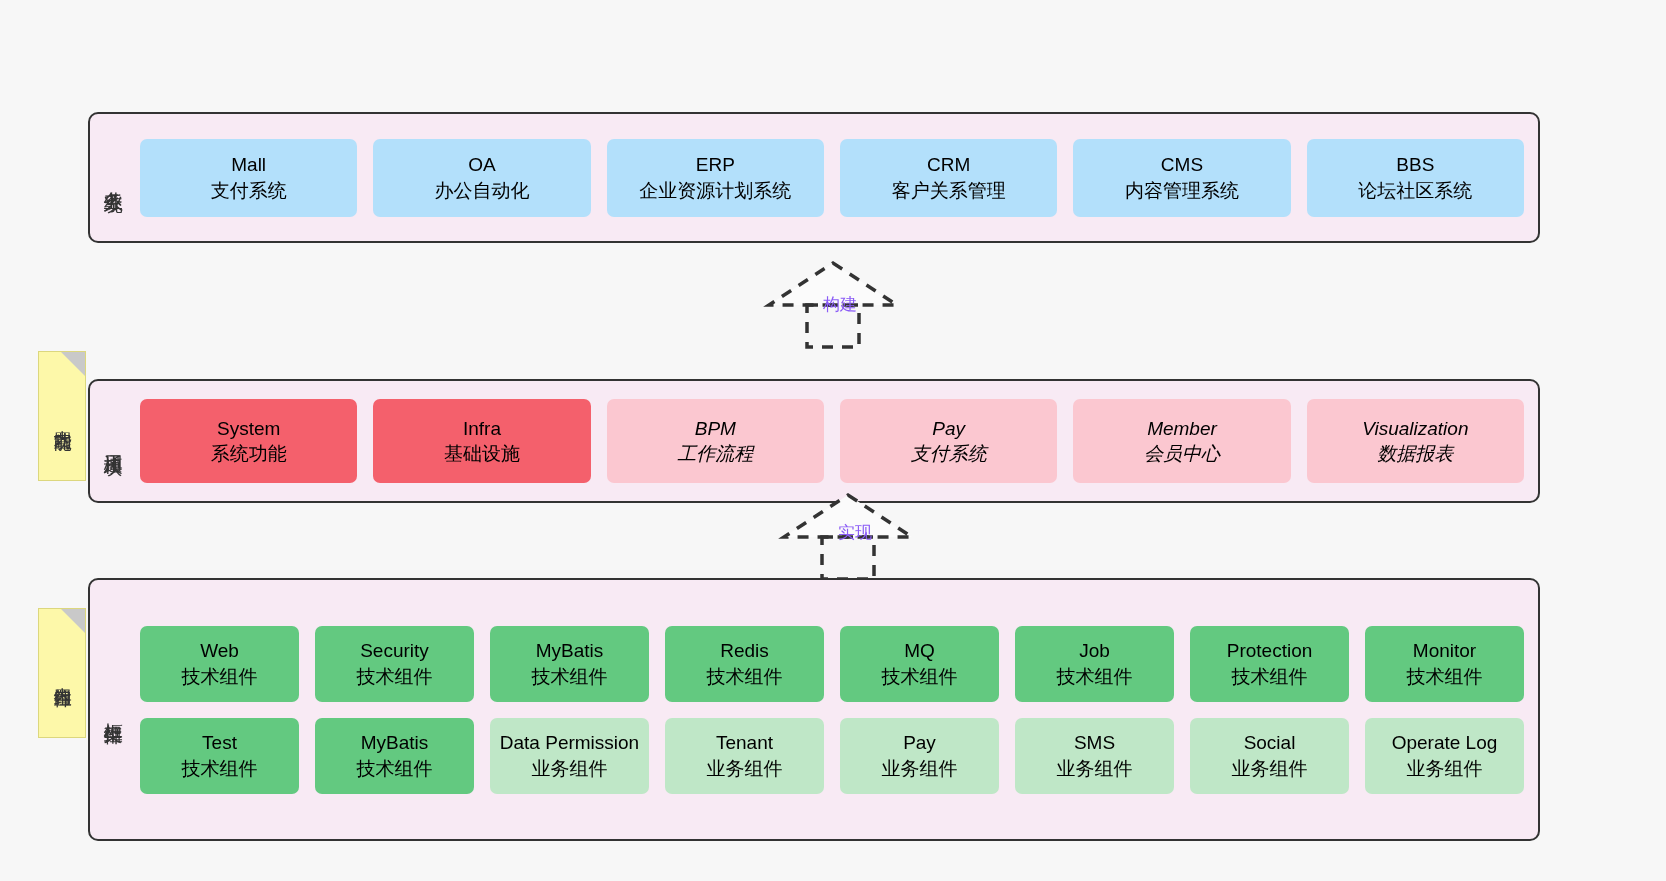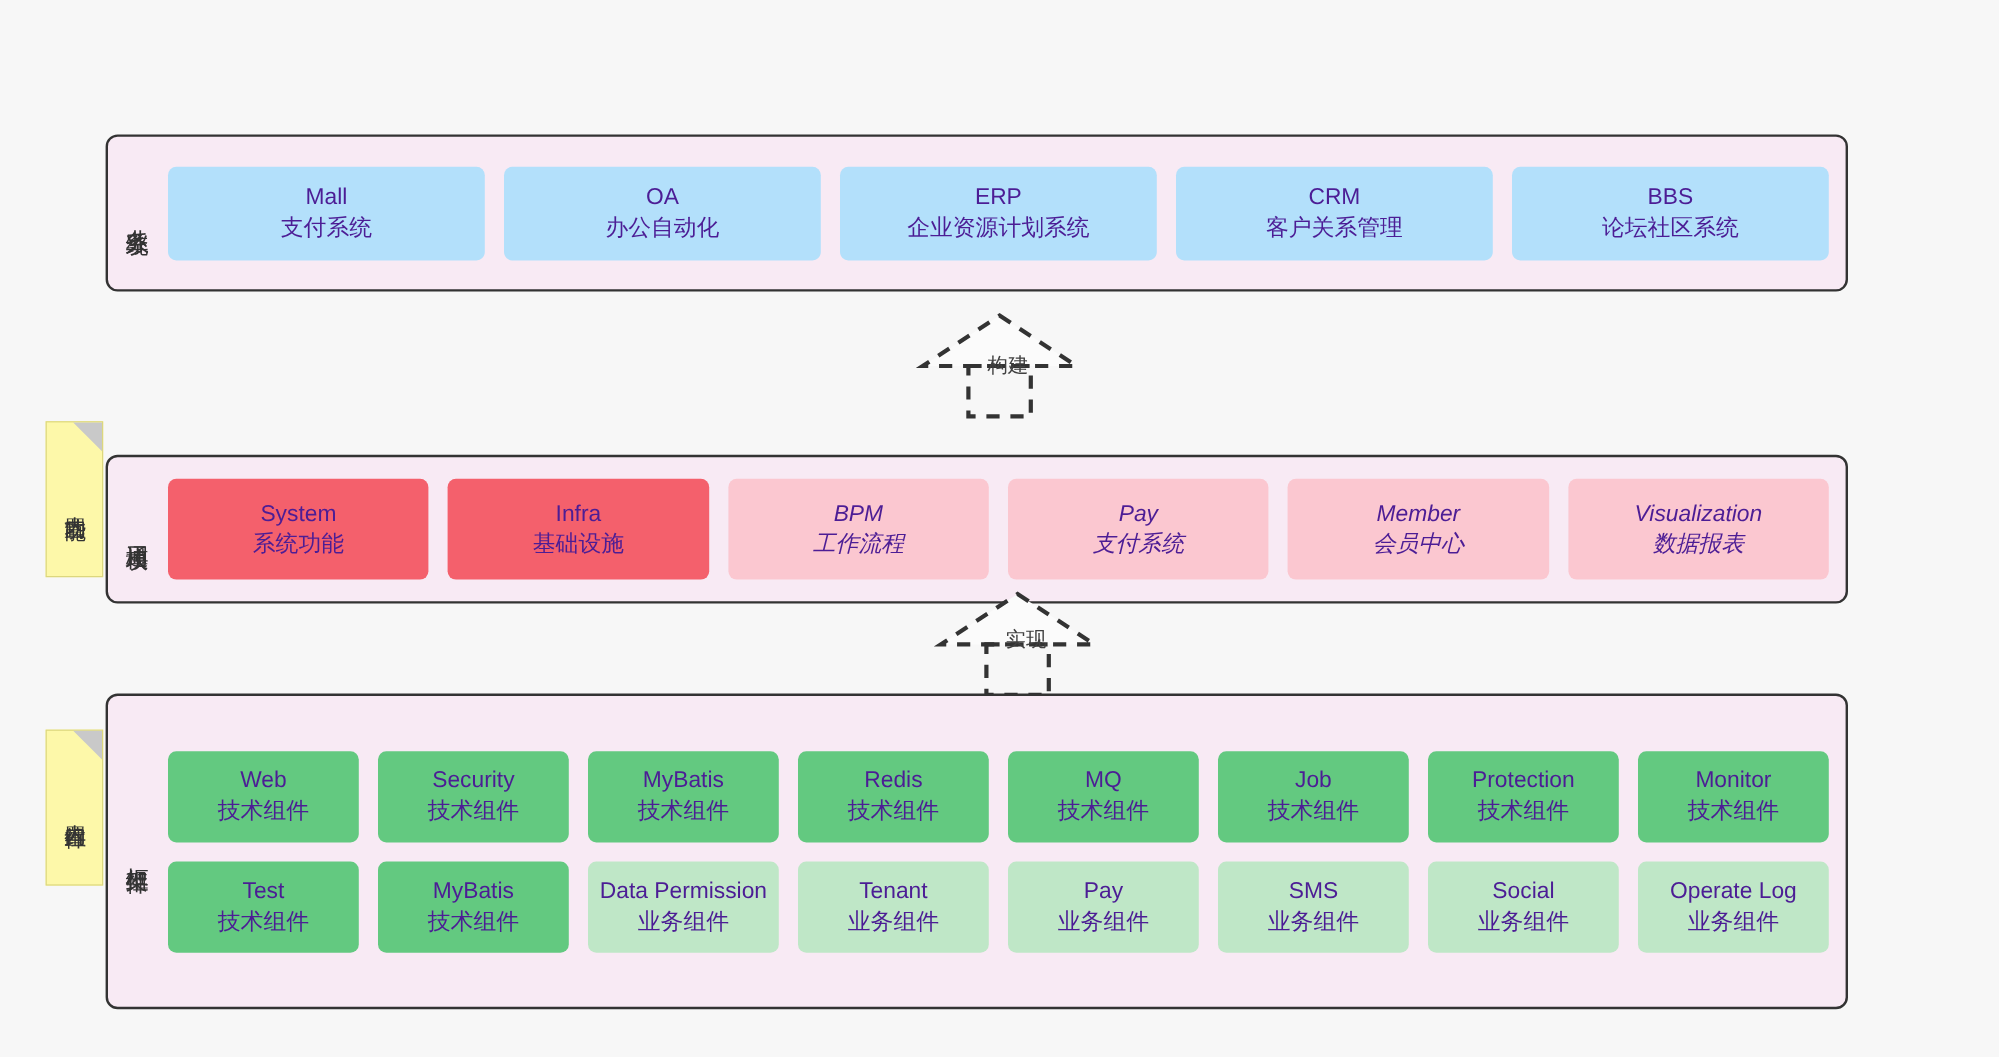--- a/index.html
+++ b/index.html
@@ -65,21 +65,21 @@
   .tile {
     flex: 1 1 0;
     border-radius: 7px;
     display: flex;
     flex-direction: column;
     align-items: center;
     justify-content: center;
     text-align: center;
     font-size: 19px;
     line-height: 1.32;
-    color: #4c1d95;
+    color: #000000;
     box-sizing: border-box;
     padding: 4px 2px;
   }
   .tile .t-en { display: block; }
   .tile .t-cn { display: block; }
 
   .tile.blue        { background: #b3e0fb; }
   .tile.red         { background: #f4606c; }
   .tile.pink        { background: #fbc7d0; font-style: italic; }
   .tile.green       { background: #63c980; }
@@ -118,21 +118,21 @@
     border-left: 24px solid transparent;
   }
 
   
   .connector {
     position: absolute;
   }
   .connector .conn-label {
     position: absolute;
     font-size: 17px;
-    color: #404040;
+    color: #8b5cf6;
     background: transparent;
     white-space: nowrap;
     text-align: right;
   }
 </style>
 </head>
 <body>
 
 <div id="canvas">
 
@@ -148,20 +148,24 @@
           <span class="t-en">OA</span>
           <span class="t-cn">办公自动化</span>
         </div>
         <div class="tile blue">
           <span class="t-en">ERP</span>
           <span class="t-cn">企业资源计划系统</span>
         </div>
         <div class="tile blue">
           <span class="t-en">CRM</span>
           <span class="t-cn">客户关系管理</span>
+        </div>
+        <div class="tile blue">
+          <span class="t-en">CMS</span>
+          <span class="t-cn">内容管理系统</span>
         </div>
         <div class="tile blue">
           <span class="t-en">BBS</span>
           <span class="t-cn">论坛社区系统</span>
         </div>
       </div>
     </div>
   </div>
 
   <div class="connector" style="left:745px; top:255px; width:180px; height:95px;">

